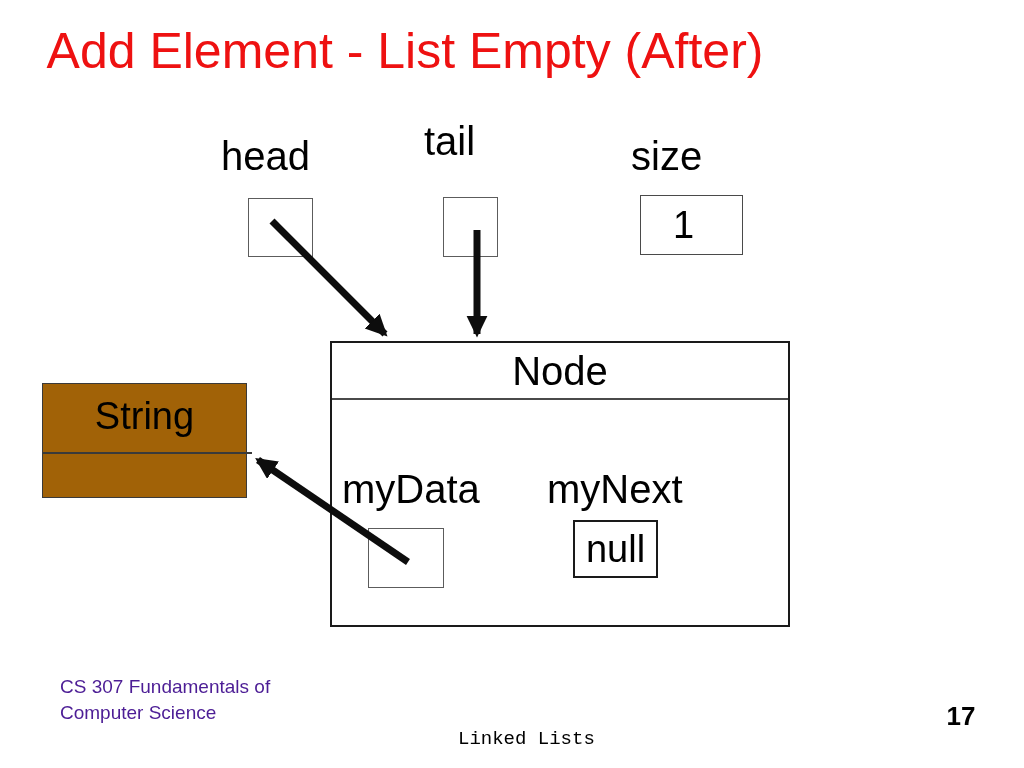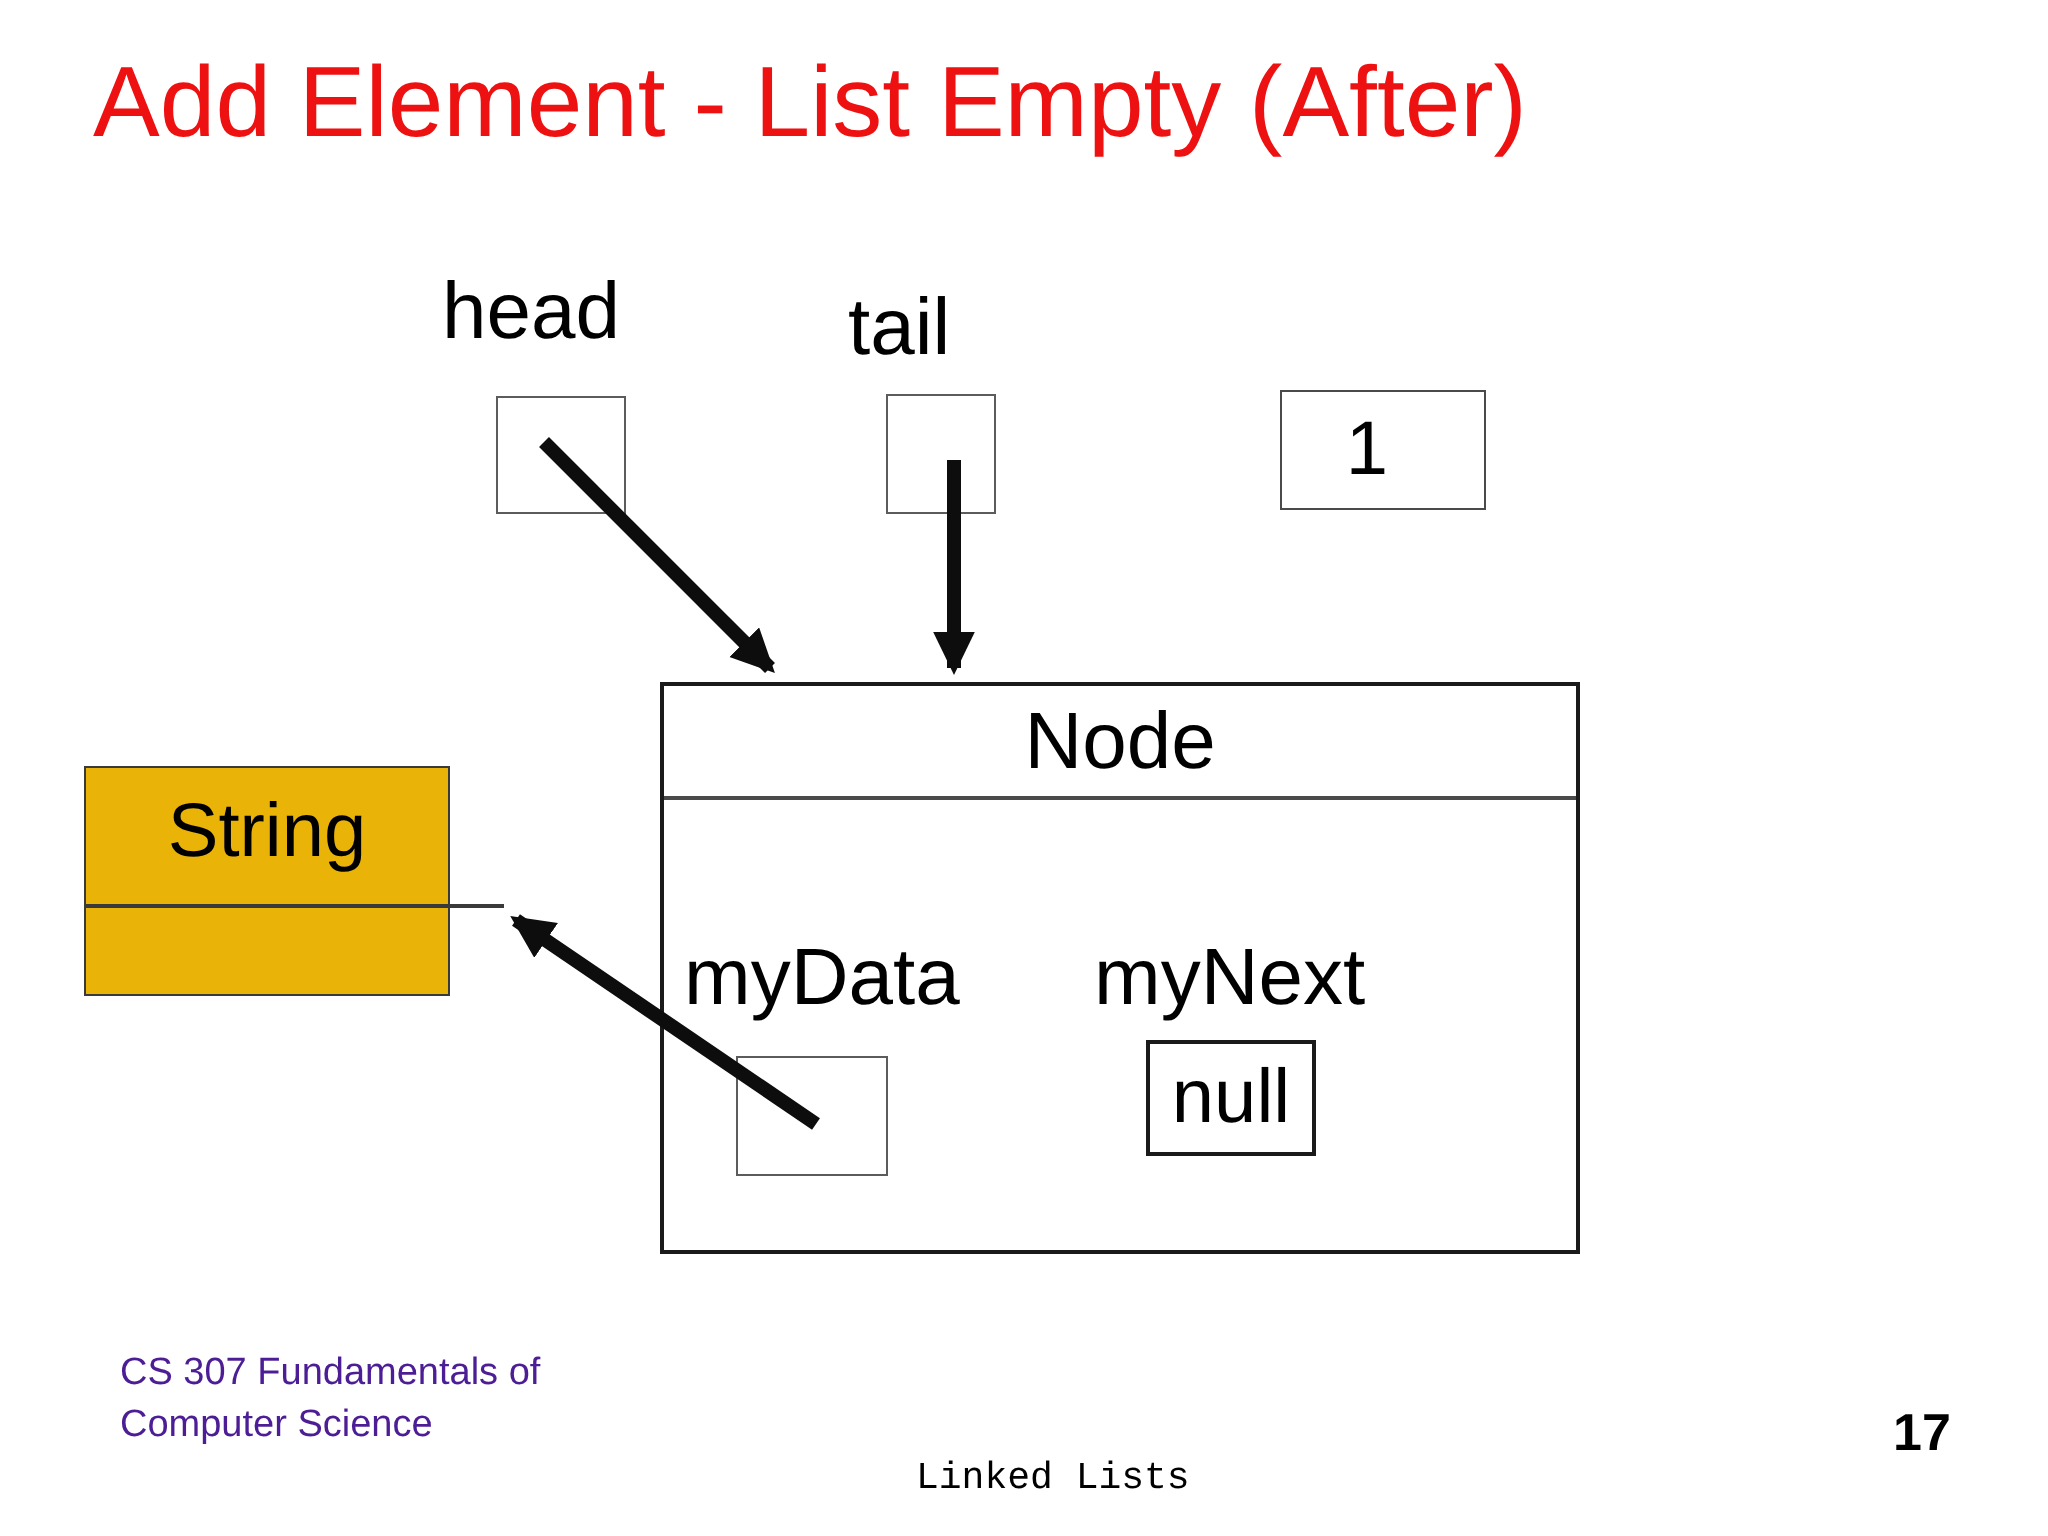--- a/index.html
+++ b/index.html
@@ -24,21 +24,21 @@
     white-space: nowrap;
   }
 
   .var-label {
     position: absolute;
     font-size: 40px;
     color: #000;
     white-space: nowrap;
   }
   #head-label { left: 221px; top: 134px; }
-  #tail-label { left: 424px; top: 142px; text-align: right; }
+  #tail-label { left: 424px; top: 119px; text-align: right; }
   #size-label { left: 631px; top: 134px; }
 
   .ptr-box {
     position: absolute;
     border: 1px solid #5c5c5c;
     background: #fff;
   }
   #head-box { left: 248px; top: 198px; width: 65px; height: 59px; }
   #tail-box { left: 443px; top: 197px; width: 55px; height: 60px; }
 
@@ -84,23 +84,23 @@
     position: absolute;
     left: 241px; top: 177px; width: 85px; height: 58px;
     border: 2px solid #1a1a1a;
     background: #fff;
     display: flex; align-items: center; justify-content: center;
     font-size: 38px;
   }
 
   #string-box {
     position: absolute;
-    left: 42px; top: 383px; width: 183px; height: 115px;
+    left: 42px; top: 383px; width: 205px; height: 115px;
     border: 1px solid #3a3a3a;
-    background: #eab308;
+    background: #a16207;
   }
   #string-header {
     position: absolute;
     left: 0; top: 0; width: 100%; height: 68px;
     text-align: center;
     font-size: 38px;
     line-height: 64px;
   }
   #string-divider {
     position: absolute;
@@ -141,20 +141,21 @@
 </style>
 </head>
 <body>
 
 <div class="slide">
 
   <div class="title">Add Element - List Empty (After)</div>
 
   <span class="var-label" id="head-label">head</span>
   <span class="var-label" id="tail-label">tail</span>
+  <span class="var-label" id="size-label">size</span>
 
   <div class="ptr-box" id="head-box"></div>
   <div class="ptr-box" id="tail-box"></div>
   <div id="size-box">
     <span class="val">1</span>
   </div>
 
   <div id="node-box">
     <div id="node-header">Node</div>
     <span class="field-label" id="mydata-label">myData</span>

